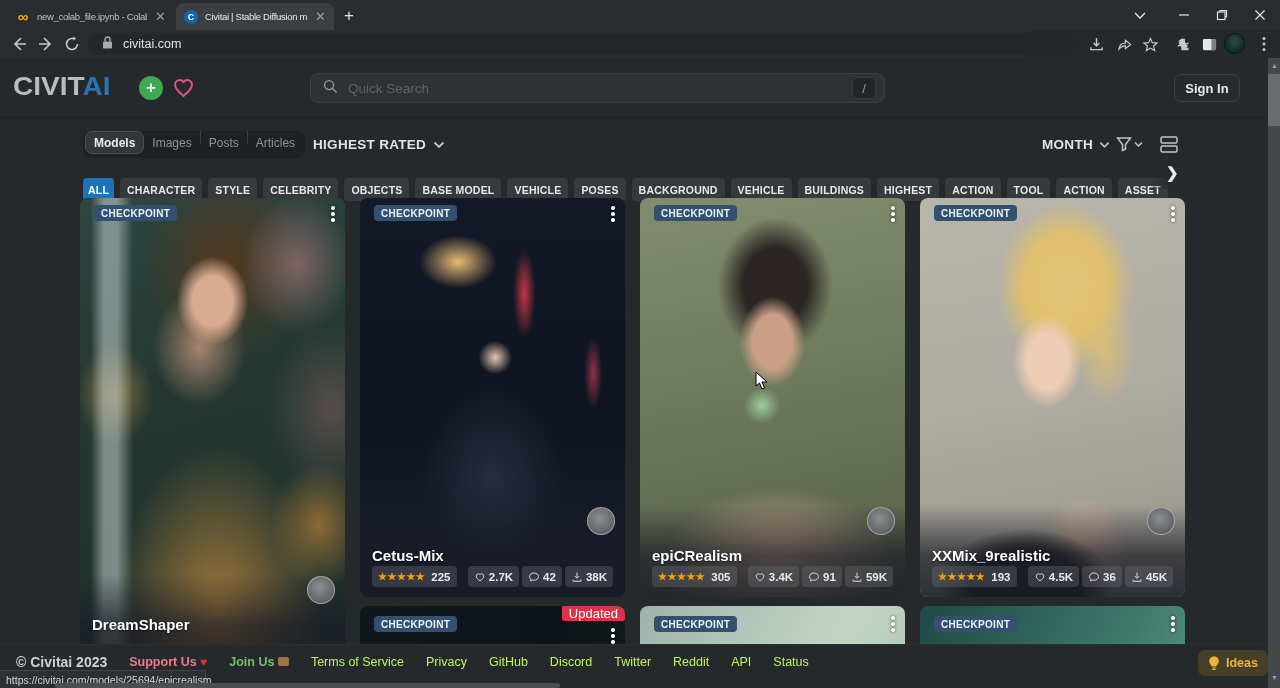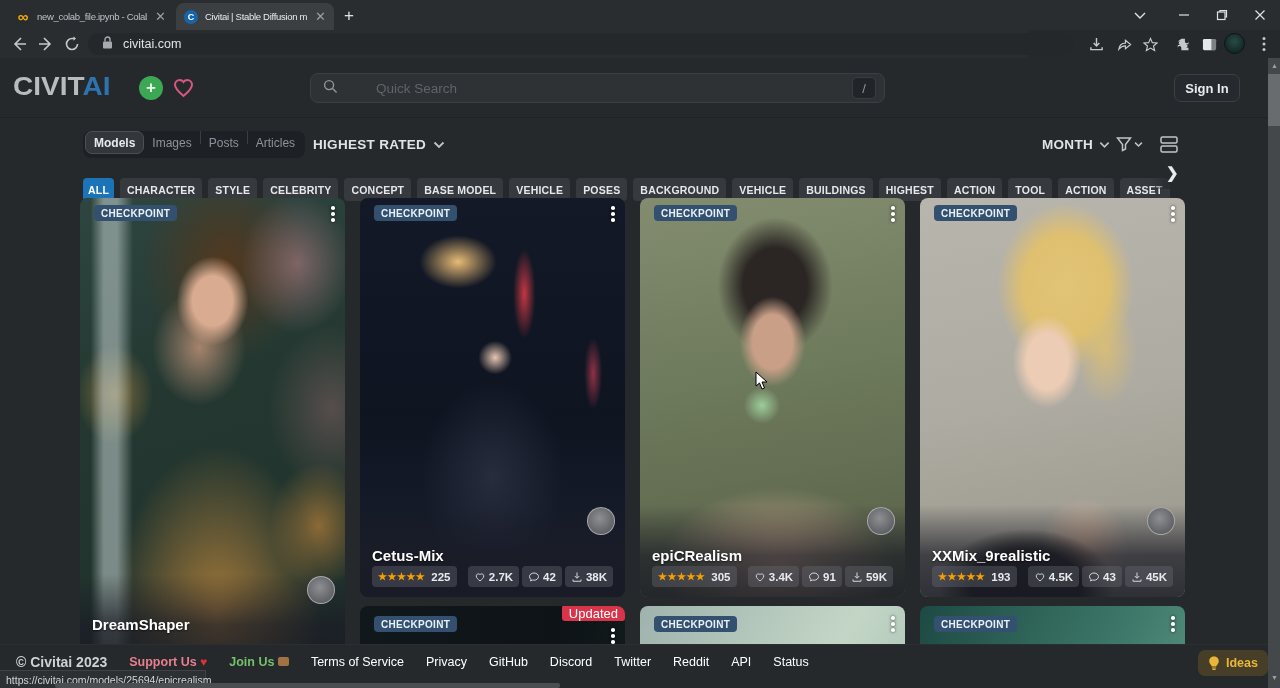--- a/index.html
+++ b/index.html
@@ -22,21 +22,21 @@
 #omnibox .lock { margin:0 10px 0 14px; }
 .tbright { position:absolute; top:3px; width:22px; height:22px; display:flex; align-items:center; justify-content:center; color:#c6c9cc; font-size:14px; }
 #avatar-chrome { position:absolute; left:1224px; top:3px; width:21px; height:21px; border-radius:50%; background:radial-gradient(circle at 50% 40%, #2a4b46, #142826 70%); border:1px solid #0b1514; }
 
 
 #siteheader { position:absolute; left:0; top:58px; width:1268px; height:60px; background:#25292c; border-bottom:1px solid #1e2225; }
 #logo { position:absolute; left:13px; top:14px; font-size:28px; font-weight:bold; letter-spacing:0px; transform:scaleY(0.92); transform-origin:top left; }
 #logo .c1 { color:#b8bcbf; } #logo .c2 { color:#2e72ae; }
 #plusbtn { position:absolute; left:139px; top:18px; width:24px; height:24px; border-radius:50%; background:#3ca853; color:#eafbe7; font-size:17px; font-weight:bold; display:flex; align-items:center; justify-content:center; line-height:0; }
 #heartbtn { position:absolute; left:171px; top:18px; width:25px; height:24px; }
-#searchbox { position:absolute; left:310px; top:15px; width:575px; height:30px; background:#2e3235; border:1px solid #3b3f44; border-radius:8px; display:flex; align-items:center;gap:28px; }
+#searchbox { position:absolute; left:310px; top:15px; width:575px; height:30px; background:#2e3235; border:1px solid #3b3f44; border-radius:8px; display:flex; align-items:center; }
 #searchbox .mag { margin:0 10px 0 12px; }
 #searchbox .ph { color:#5f646a; font-size:13.5px; }
 #slash { position:absolute; left:852px; top:19px; width:24px; height:22px; background:#212529; border:1px solid #393d42; border-radius:5px; color:#909699; font-size:13px; display:flex; align-items:center; justify-content:center; }
 #signin { position:absolute; left:1174px; top:16px; width:66px; height:28px; background:#26292d; border:1px solid #3b4044; border-radius:7px; color:#e8eaed; font-size:13px; font-weight:bold; display:flex; align-items:center; justify-content:center; }
 
 
 #seg { position:absolute; left:83px; top:131px; height:27px; background:#1d2125; border-radius:8px; display:flex; padding:0 2px; }
 .segitem { font-size:12px; color:#8f9399; padding:0 8px; height:23px; display:flex; align-items:center; position:relative; }
 .segitem.active { background:#33373b; border:1px solid #4c5054; border-radius:7px; color:#e8eaed; font-weight:bold; }
 .segdiv { width:1px; height:13px; background:#3a3e42; }
@@ -105,21 +105,21 @@
 .img6 { background:
  radial-gradient(90px 40px at 55% 60%, rgba(235,245,235,0.7), transparent 75%),
  linear-gradient(120deg, #9fb3ad, #c3d6c6 45%, #8fa89f 100%); }
 .img7 { background:
  linear-gradient(115deg, #1d4a44, #3f7a6b 50%, #7fb39a 100%); }
 
 
 #sitefooter { position:absolute; left:0; top:644px; width:1268px; height:44px; background:#25292c; border-top:1px solid #2b2f33; }
 #footrow { position:absolute; left:16px; top:654px; display:flex; align-items:center; gap:22px; }
 #copyright { font-size:14px; font-weight:bold; color:#ced1d4; }
-.flink { font-size:12.5px; color:#ffffff; }
+.flink { font-size:12.5px; color:#bef264; }
 .flink.support { color:#e87e90; font-weight:bold; }
 .flink.join { color:#74c06c; font-weight:bold; }
 .heart-mini { color:#e03131; font-size:12px; }
 .case-mini { display:inline-block; width:11px; height:9px; background:#a07244; border-radius:2px; position:relative; top:0px; }
 #bugs { position:absolute; left:1153px; top:694px; font-size:12.5px; color:#dfe3e6; display:flex; align-items:center; gap:5px; }
 .tofu { display:inline-block; width:8px; height:11px; border:1px solid #dfe3e6; }
 #ideas { position:absolute; left:1198px; top:650px; height:26px; padding:0 10px; background:rgba(250,176,25,0.16); border-radius:7px; display:flex; align-items:center; gap:6px; color:#e9b63b; font-size:12.5px; font-weight:bold; }
 #statusbubble { position:absolute; left:0; top:670px; width:206px; height:18px; background:#2c3033; border:1px solid #3f4346; border-left:none; border-bottom:none; font-size:10.5px; color:#d2d5d8; display:flex; align-items:center; padding-left:6px; }
 
 
@@ -275,21 +275,21 @@
 <div id="layouticon"><svg width="18" height="17" viewBox="0 0 18 17">
       <rect x="1" y="1" width="16" height="6" rx="1.5" stroke="#c1c4c7" stroke-width="1.5" fill="none"></rect>
       <rect x="1" y="10" width="16" height="6" rx="1.5" stroke="#c1c4c7" stroke-width="1.5" fill="none"></rect>
     </svg></div>
 
 <div id="chips">
   <div class="chip on">ALL</div>
   <div class="chip">CHARACTER</div>
   <div class="chip">STYLE</div>
   <div class="chip">CELEBRITY</div>
-  <div class="chip">CONCEPT</div>
+  <div class="chip">OBJECTS</div>
   <div class="chip">BASE MODEL</div>
   <div class="chip">VEHICLE</div>
   <div class="chip">POSES</div>
   <div class="chip">BACKGROUND</div>
   <div class="chip">VEHICLE</div>
   <div class="chip">BUILDINGS</div>
   <div class="chip">HIGHEST</div>
   <div class="chip">ACTION</div>
   <div class="chip">TOOL</div>
   <div class="chip">ACTION</div>
@@ -411,21 +411,21 @@
       <div class="pill">
           <svg width="13" height="12" viewBox="0 0 24 22">
             <path d="M12 19 C8.5 16 4.5 13 4.5 9 C4.5 6.5 6.4 4.8 8.7 4.8 C10.1 4.8 11.3 5.5 12 6.6 C12.7 5.5 13.9 4.8 15.3 4.8 C17.6 4.8 19.5 6.5 19.5 9 C19.5 13 15.5 16 12 19 Z" stroke="#d4d7da" stroke-width="2" fill="none"></path>
           </svg>
           <span>4.5K</span>
         </div>
       <div class="pill">
           <svg width="13" height="12" viewBox="0 0 24 22">
             <path d="M12 3 C6.8 3 3 6.3 3 10.2 C3 12.4 4.1 14.3 5.9 15.6 L5.2 19 L9 17 C9.9 17.3 10.9 17.4 12 17.4 C17.2 17.4 21 14.1 21 10.2 C21 6.3 17.2 3 12 3 Z" stroke="#d4d7da" stroke-width="2" fill="none"></path>
           </svg>
-          <span>43</span>
+          <span>36</span>
         </div>
       <div class="pill">
           <svg width="13" height="12" viewBox="0 0 24 22">
             <path d="M12 2 V13 M7.5 9 L12 13.5 L16.5 9" stroke="#d4d7da" stroke-width="2" fill="none"></path>
             <path d="M4 16 V19.5 H20 V16" stroke="#d4d7da" stroke-width="2" fill="none"></path>
           </svg>
           <span>45K</span>
         </div>
     </div>
   </div>

